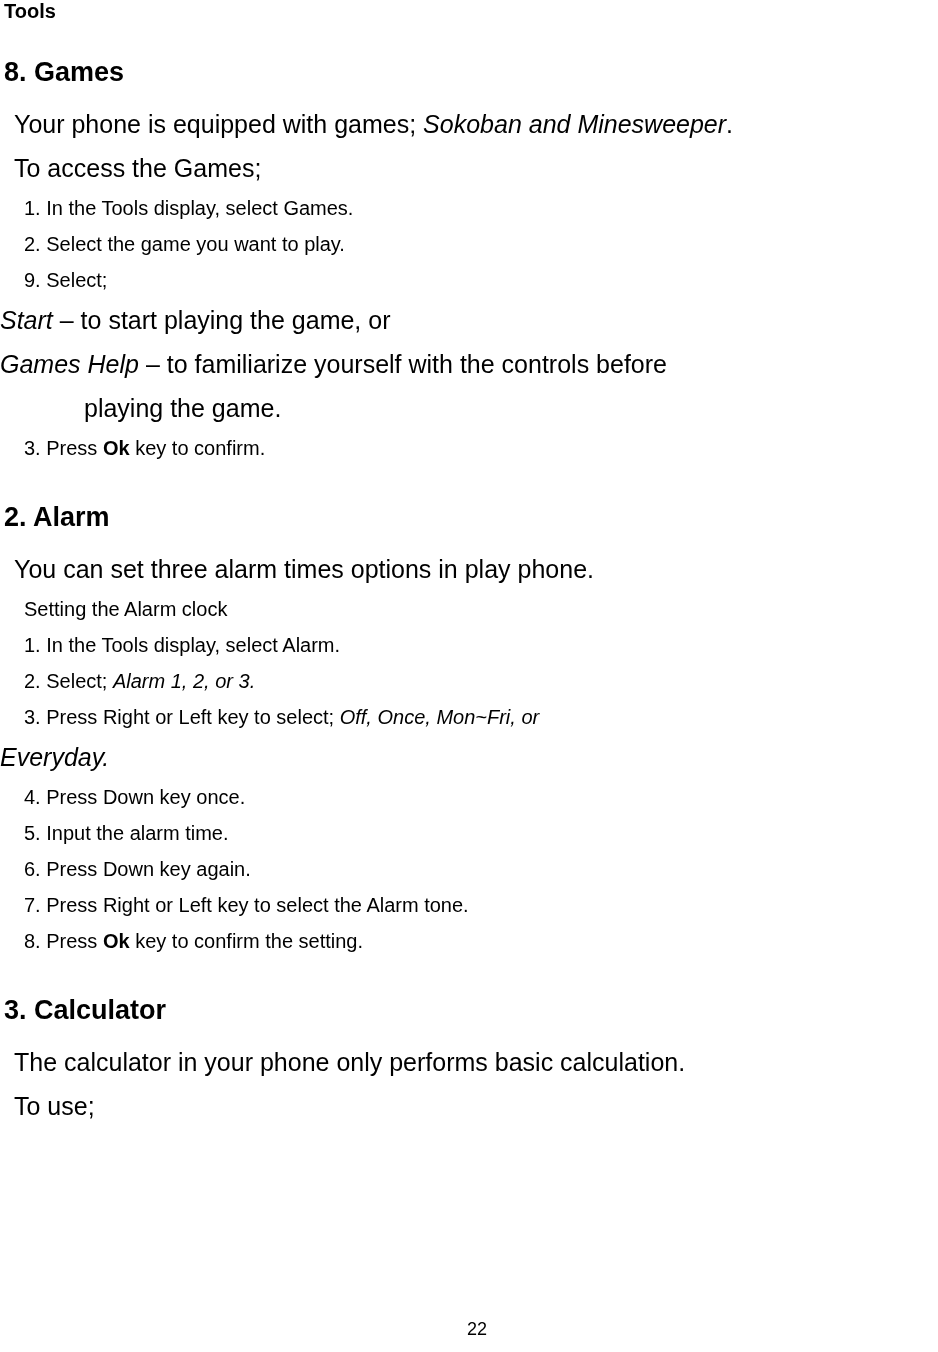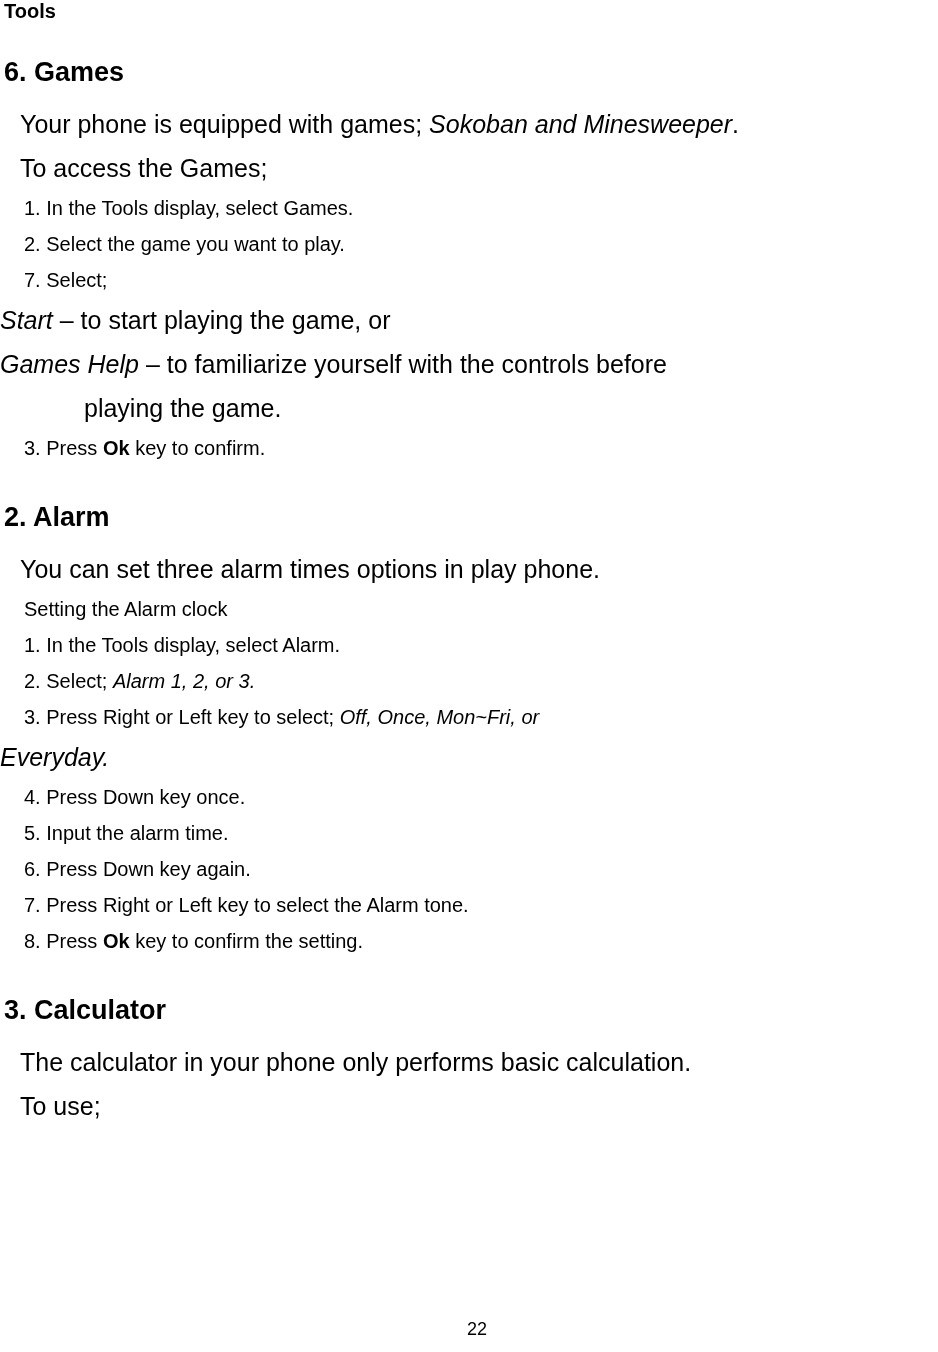--- a/index.html
+++ b/index.html
@@ -25,21 +25,21 @@
     .section-heading {
       font-size: 27px;
       font-weight: bold;
       margin-bottom: 16px;
       padding-left: 4px;
     }
     .body-text {
       font-size: 25px;
       line-height: 1.6;
       margin-bottom: 4px;
-      padding-left: 20px;
+      padding-left: 14px;
     }
     .list-item {
       font-size: 20px;
       line-height: 1.6;
       margin-bottom: 4px;
       padding-left: 24px;
     }
     .sub-item {
       font-size: 25px;
       line-height: 1.6;
@@ -68,31 +68,31 @@
       width: 100%;
       text-align: center;
       font-size: 18px;
     }
   </style>
 </head>
 <body>
 
 <h1 class="page-title">Tools</h1>
 
-<h2 class="section-heading">6. Games</h2>
+<h2 class="section-heading">8. Games</h2>
 
 <p class="body-text">
   <span>Your phone is equipped with games; </span><span class="italic">Sokoban and Minesweeper</span><span>.</span>
 </p>
 
 <p class="body-text">To access the Games;</p>
 
 <p class="list-item">1. In the Tools display, select Games.</p>
 <p class="list-item">2. Select the game you want to play.</p>
-<p class="list-item">7. Select;</p>
+<p class="list-item">9. Select;</p>
 
 <p class="sub-item">
   <span class="italic">Start</span><span> – to start playing the game, or</span>
 </p>
 
 <p class="sub-item">
   <span class="italic">Games Help</span><span> – to familiarize yourself with the controls before</span>
 </p>
 
 <p class="sub-item-continue">playing the game.</p>

